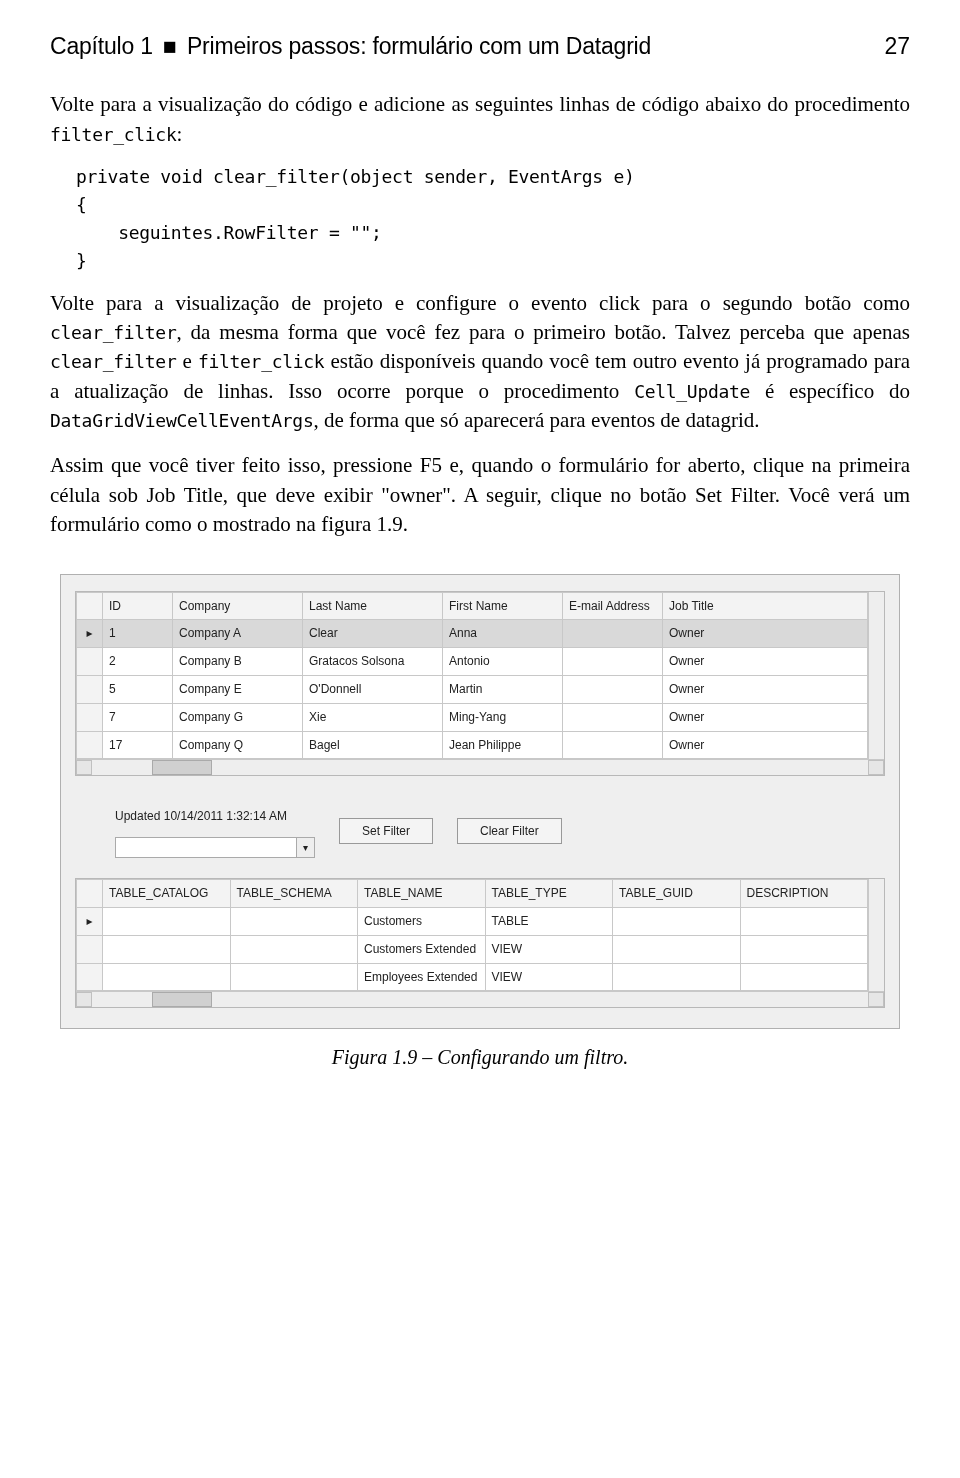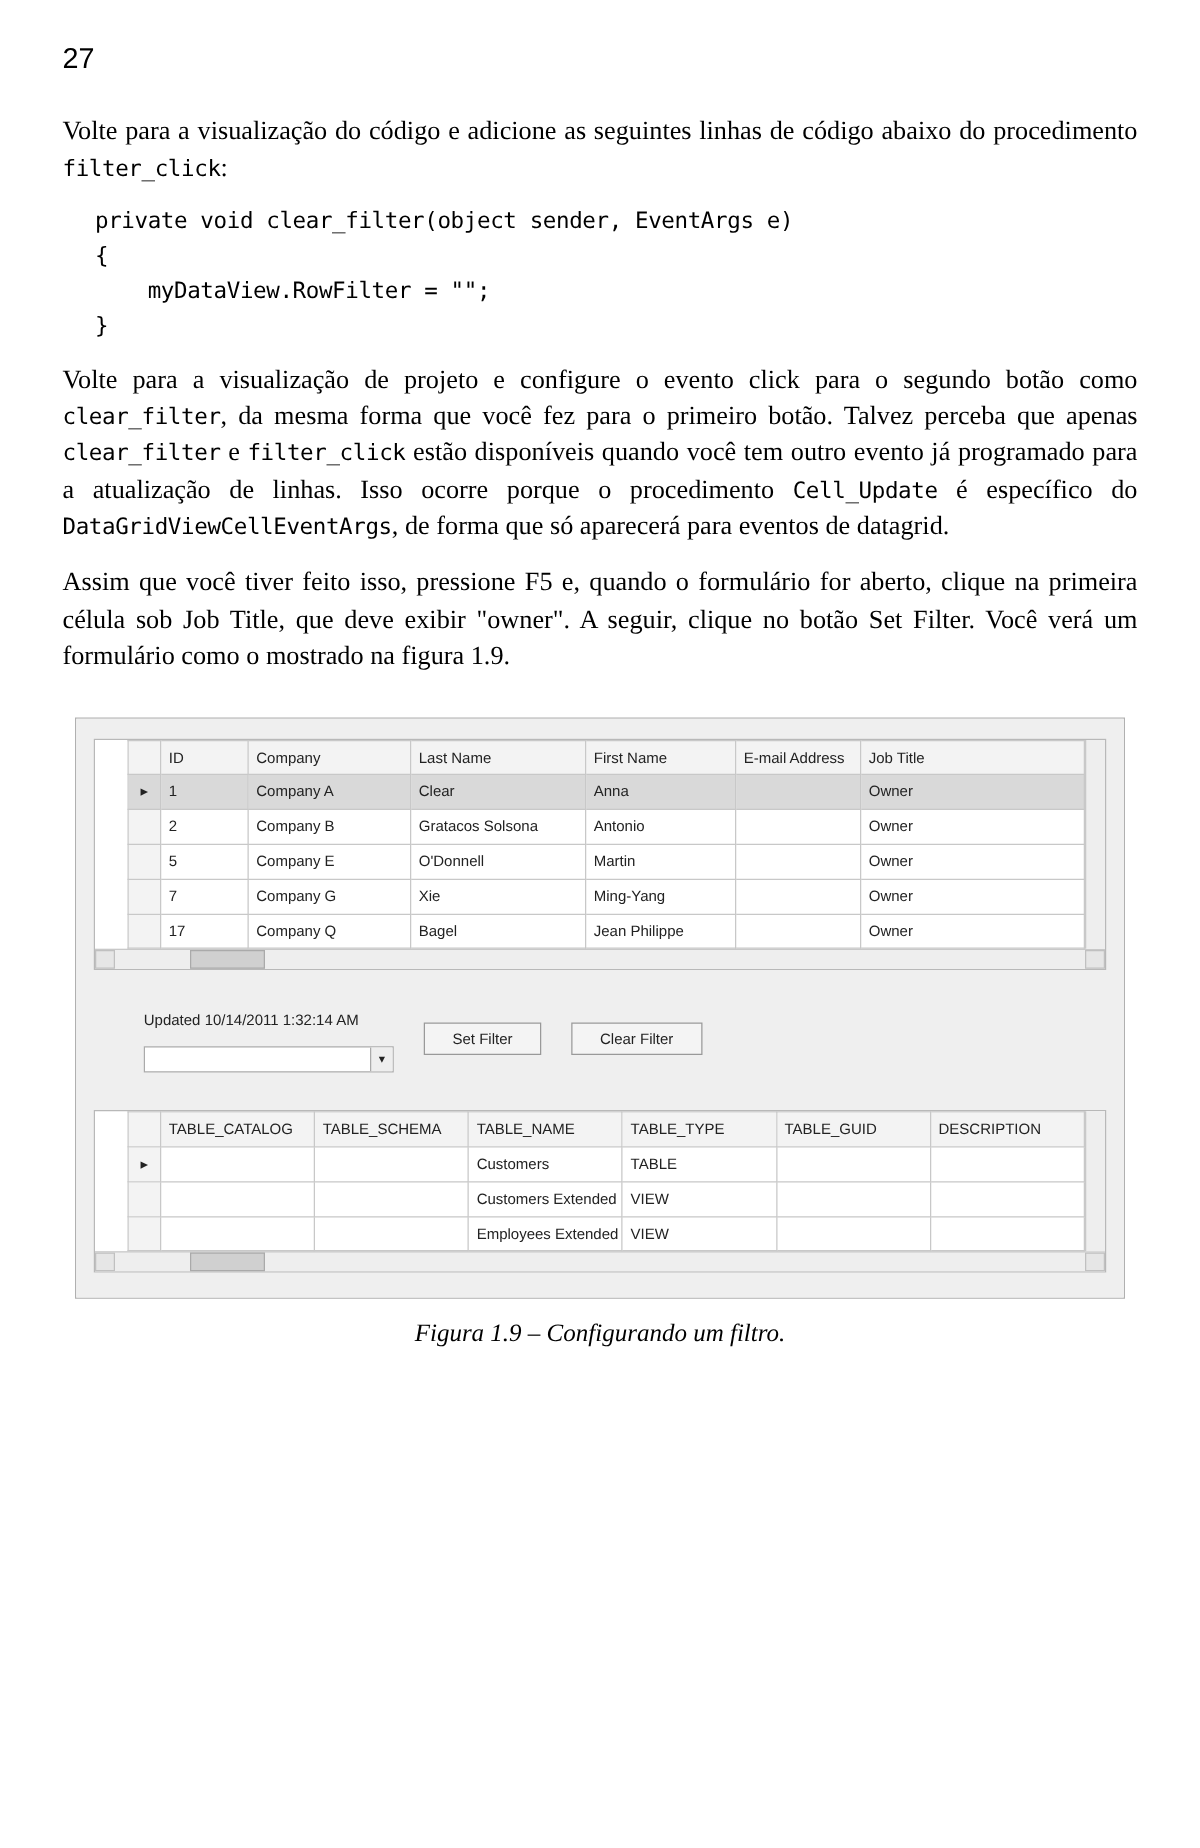--- a/index.html
+++ b/index.html
@@ -75,31 +75,31 @@
     text-align: left;
     white-space: nowrap;
     overflow: hidden;
     background:#fff;
   }
   .dg th { background: #f3f3f3; font-weight: normal; }
   .dg th.multiline { line-height:1.05; }
   .dg .rowhead { width:26px; background:#f3f3f3; text-align:center; }
   .dg tr.selected td, .dg tr.selected th.rowhead { background:#d9d9d9; }
   .scroll-v { width:16px; background:#eee; border-left:1px solid #c8c8c8; }
-  .dg-wrap { display:flex;margin-left:26px; }
+  .dg-wrap { display:flex; }
   .dg-wrap .tablebox { flex:1; }
   .scroll-h { height:16px; background:#eee; border-top:1px solid #c8c8c8; display:flex; }
   .scroll-h .thumb { width:60px; background:#d0d0d0; margin-left:60px; border:1px solid #aaa; }
   .scroll-h .arrow { width:16px; border:1px solid #c0c0c0; background:#e6e6e6; }
   .scroll-h .spacer { flex:1; }
   .midrow {
     display:flex;
     align-items:center;
     gap: 24px;
-    padding: 24px 0 30px 40px;
+    padding: 24px 0 20px 40px;
   }
   .status-box {
     font-size:12px;
     padding: 4px 0;
   }
   .combo {
     width: 200px;
     border:1px solid #aaa;
     background:#fff;
     height:21px;
@@ -119,30 +119,35 @@
     text-align: center;
     font-style: italic;
     font-size: 20px;
     margin-top: 14px;
   }
 </style>
 </head>
 <body>
 
 <div class="chapter-header">
+  <span class="chapter-title">
+    <span>Capítulo 1</span>
+    <span class="sep">■</span>
+    <span>Primeiros passos: formulário com um Datagrid</span>
+  </span>
   <span class="page-num">27</span>
 </div>
 
 <p class="body">
   <span>Volte para a visualização do código e adicione as seguintes linhas de código abaixo do procedimento </span><span class="mono">filter_click</span><span>:</span>
 </p>
 
 <pre class="code">private void clear_filter(object sender, EventArgs e)
 {
-    myDataView.RowFilter = "";
+    seguintes.RowFilter = "";
 }</pre>
 
 <p class="body">
   <span>Volte para a visualização de projeto e configure o evento click para o segundo botão como </span><span class="mono">clear_filter</span><span>, da mesma forma que você fez para o primeiro botão. Talvez perceba que apenas </span><span class="mono">clear_filter</span><span> e </span><span class="mono">filter_click</span><span> estão disponíveis quando você tem outro evento já programado para a atualização de linhas. Isso ocorre porque o procedimento </span><span class="mono">Cell_Update</span><span> é específico do </span><span class="mono">DataGridViewCellEventArgs</span><span>, de forma que só aparecerá para eventos de datagrid.</span>
 </p>
 
 <p class="body">Assim que você tiver feito isso, pressione F5 e, quando o formulário for aberto, clique na primeira célula sob Job Title, que deve exibir "owner". A seguir, clique no botão Set Filter. Você verá um formulário como o mostrado na figura 1.9.</p>
 
 <div class="win">
   <div class="win-body">

